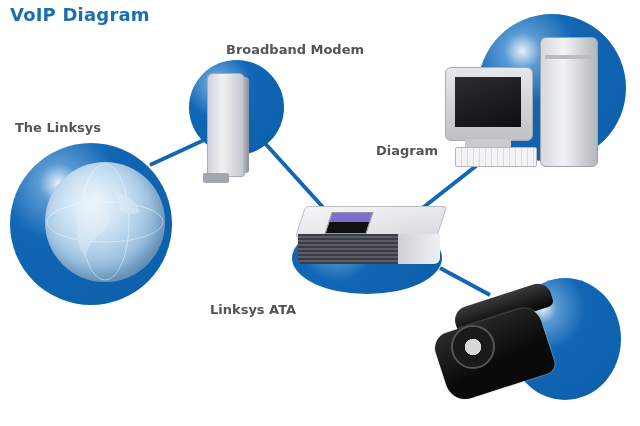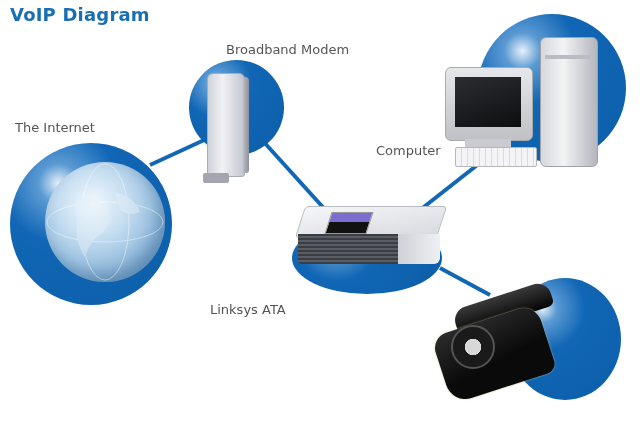--- a/index.html
+++ b/index.html
@@ -1,18 +1,18 @@
 <!DOCTYPE html>
 <html><head>
 <meta charset="utf-8">
 <style>
   html, body { margin: 0; padding: 0; background: #ffffff; }
   body { width: 640px; height: 426px; position: relative; overflow: hidden; font-family: "DejaVu Sans", sans-serif; }
   .title { position: absolute; left: 10px; top: 4px; font-size: 18px; font-weight: bold; color: #1a6fb3; letter-spacing: 0.2px; }
-  .label { position: absolute; font-size: 13px; color: #555555; }
+  .label { position: absolute; font-size: 13px; color: #555555; font-weight: bold; }
   .circle { position: absolute; border-radius: 50%; background: radial-gradient(circle at 30% 25%, #e8f1fa 0%, #5a9ad3 12%, #1166b5 35%, #0b5ea8 100%); }
   svg.lines { position: absolute; left: 0; top: 0; }
   .node { position: absolute; }
 </style>
 </head>
 <body>
 
 <div class="title">VoIP Diagram</div>
 
 <svg class="lines" width="640" height="426">
@@ -24,21 +24,21 @@
 
 <div class="circle" style="left:10px;top:143px;width:162px;height:162px;"></div>
 <div class="node" style="left:45px;top:162px;width:120px;height:120px;border-radius:50%;background:radial-gradient(circle at 40% 35%, #f2f8fd 0%, #c9e0f2 30%, #8fb9dc 65%, #5f93c0 100%);box-shadow:inset -6px -8px 14px rgba(40,80,120,0.35);">
   <svg width="120" height="120" style="position:absolute;left:0;top:0;opacity:0.45">
     <ellipse cx="60" cy="60" rx="58" ry="20" fill="none" stroke="#ffffff" stroke-width="1"></ellipse>
     <ellipse cx="60" cy="60" rx="24" ry="58" fill="none" stroke="#ffffff" stroke-width="1"></ellipse>
     <path d="M30 40 Q45 30 60 45 Q70 55 58 70 Q45 78 40 95 Q30 80 32 65 Z" fill="#e6f0f8"></path>
     <path d="M70 30 Q90 35 95 50 Q85 55 75 48 Z" fill="#e6f0f8"></path>
   </svg>
 </div>
-<div class="label" style="left:15px;top:120px;">The Internet</div>
+<div class="label" style="left:15px;top:120px;">The Linksys</div>
 
 <div class="circle" style="left:189px;top:60px;width:95px;height:95px;"></div>
 <div class="node" style="left:203px;top:73px;width:42px;height:110px;">
   <div style="position:absolute;left:4px;top:0;width:36px;height:102px;border-radius:6px 6px 3px 3px;background:linear-gradient(90deg,#cfd2da 0%,#f1f2f5 40%,#c2c5ce 100%);border:1px solid #a9acb6;"></div>
   <div style="position:absolute;left:40px;top:4px;width:6px;height:96px;background:linear-gradient(90deg,#b9bcc5,#8e919b);border-radius:0 4px 3px 0;"></div>
   <div style="position:absolute;left:0px;top:100px;width:26px;height:10px;background:#a3a6b0;border-radius:2px;"></div>
 </div>
 <div class="label" style="left:226px;top:42px;">Broadband Modem</div>
 
 <div class="circle" style="left:292px;top:222px;width:150px;height:72px;"></div>
@@ -55,20 +55,20 @@
 
   <div style="position:absolute;left:0;top:32px;width:86px;height:72px;background:linear-gradient(180deg,#e6e7ea,#bfc1c6);border-radius:6px;border:1px solid #a8aab0;"></div>
   <div style="position:absolute;left:10px;top:42px;width:66px;height:50px;background:linear-gradient(160deg,#2b2d31,#0d0e10);"></div>
   <div style="position:absolute;left:20px;top:104px;width:46px;height:8px;background:#c9cbd0;"></div>
 
   <div style="position:absolute;left:10px;top:112px;width:80px;height:18px;background:repeating-linear-gradient(90deg,#f4f4f6 0px,#f4f4f6 5px,#d9dadd 5px,#d9dadd 6px);border:1px solid #b5b7bc;border-radius:2px;"></div>
 
   <div style="position:absolute;left:95px;top:2px;width:56px;height:128px;background:linear-gradient(90deg,#d6d8dc 0%,#f2f3f5 40%,#b3b6bc 100%);border-radius:6px;border:1px solid #9fa2a8;"></div>
   <div style="position:absolute;left:100px;top:20px;width:46px;height:4px;background:#b9bcc2;"></div>
 </div>
-<div class="label" style="left:376px;top:143px;">Computer</div>
+<div class="label" style="left:376px;top:143px;">Diagram</div>
 
 <div class="circle" style="left:509px;top:278px;width:112px;height:122px;"></div>
 <div class="node" style="left:433px;top:295px;width:130px;height:100px;">
   <div style="position:absolute;left:20px;top:0;width:100px;height:26px;background:linear-gradient(180deg,#3a3a3a,#050505);border-radius:14px 14px 6px 6px;transform:rotate(-18deg);"></div>
   <div style="position:absolute;left:6px;top:24px;width:110px;height:70px;background:linear-gradient(170deg,#2c2c2c 0%,#0a0a0a 60%);border-radius:16px 18px 10px 20px;transform:rotate(-18deg);box-shadow:0 0 2px #c9c08a;"></div>
   <div style="position:absolute;left:18px;top:30px;width:40px;height:40px;border-radius:50%;background:radial-gradient(circle,#d8d8d8 0%,#d8d8d8 28%,#1a1a1a 30%,#1a1a1a 100%);border:2px solid #555;"></div>
 </div>
 
 </body></html>

